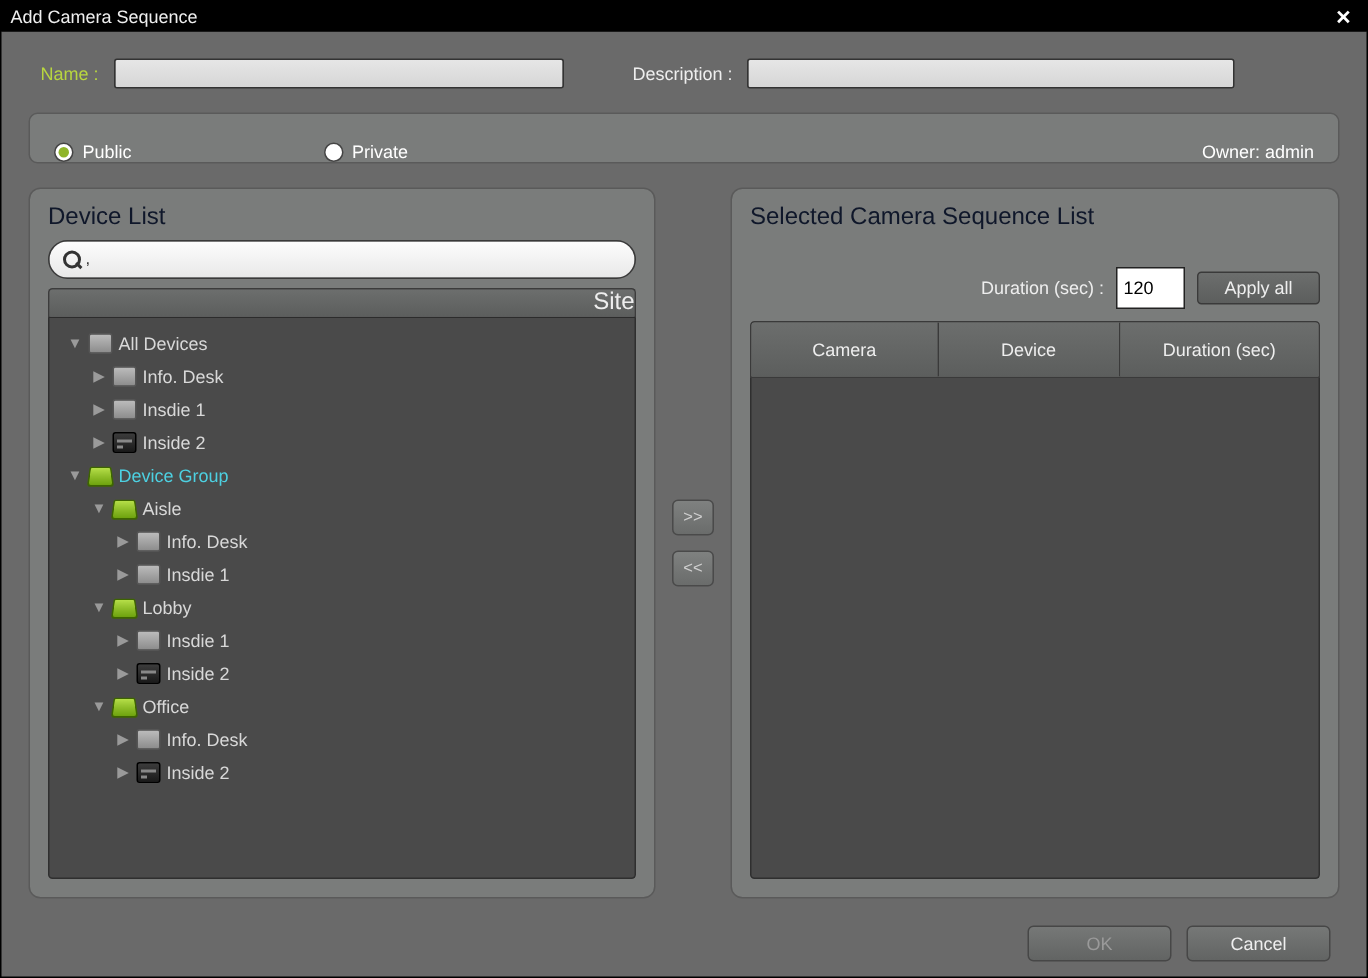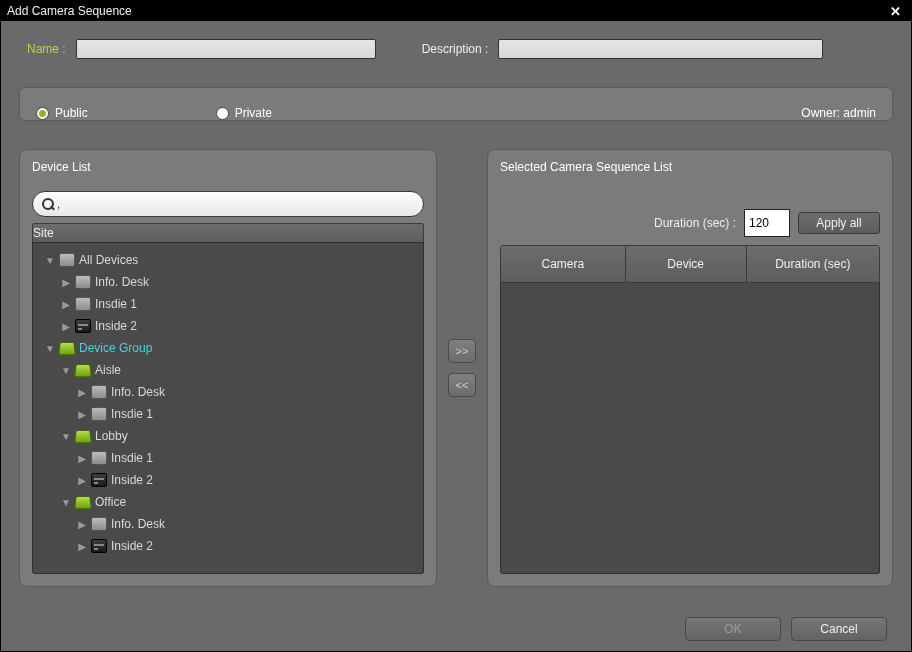--- a/index.html
+++ b/index.html
@@ -37,21 +37,21 @@
     color: #fff;
     cursor: pointer;
     padding: 0 4px;
   }
   .body {
     flex: 1;
     background: #6a6a6a;
     padding: 8px 12px 10px 12px;
     display: flex;
     flex-direction: column;
-    gap: 24px;
+    gap: 12px;
   }
 
   
   .row-inputs {
     margin-top: 10px;
     display: flex;
     align-items: center;
     gap: 8px;
     padding: 0 14px;
   }
@@ -114,21 +114,21 @@
   .panel {
     background: #7a7c7b;
     border: 1px solid #5a5a5a;
     border-radius: 8px;
     padding: 10px 12px 12px 12px;
     display: flex;
     flex-direction: column;
   }
   .panel-left { width: 418px; }
   .panel-right { flex: 1; }
-  .panel .panel-title { color: #ffffff; font-size: 12px; margin-bottom: 17px; }
+  .panel .panel-title { color: #0f172a; font-size: 16px; margin-bottom: 6px; }
 
   .search-wrap {
     height: 26px;
     background: linear-gradient(#fdfdfd,#e8e8e8);
     border: 1px solid #3a3a3a;
     border-radius: 14px;
     display: flex;
     align-items: center;
     padding: 0 8px;
     gap: 6px;
@@ -149,23 +149,23 @@
   .search-wrap input {
     flex: 1; border: 0; background: transparent; outline: none; height: 20px;
     font-size: 12px;
   }
 
   .site-header {
     height: 20px;
     background: linear-gradient(#6c6e6d,#5c5e5d);
     border: 1px solid #3c3c3c;
     border-bottom: 1px solid #2c2c2c;
-    text-align: left;
+    text-align: right;
     color: #eee;
-    font-size: 12px;
+    font-size: 16px;
     line-height: 18px;
     border-radius: 3px 3px 0 0;
   }
   .tree-box {
     flex: 1;
     background: #4a4a4a;
     border: 1px solid #2f2f2f;
     border-top: none;
     border-radius: 0 0 3px 3px;
     padding: 6px 4px;

